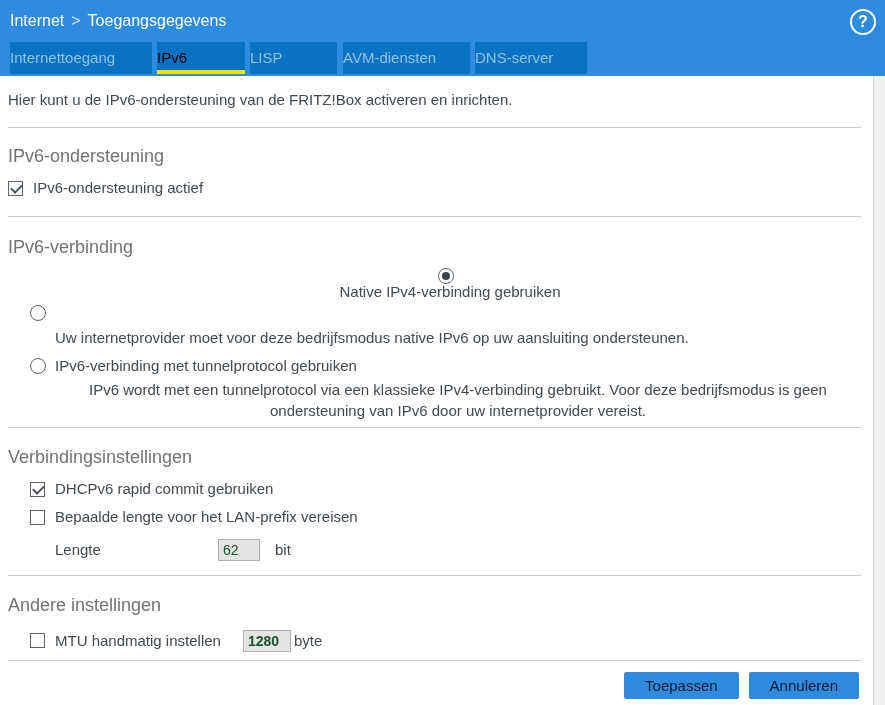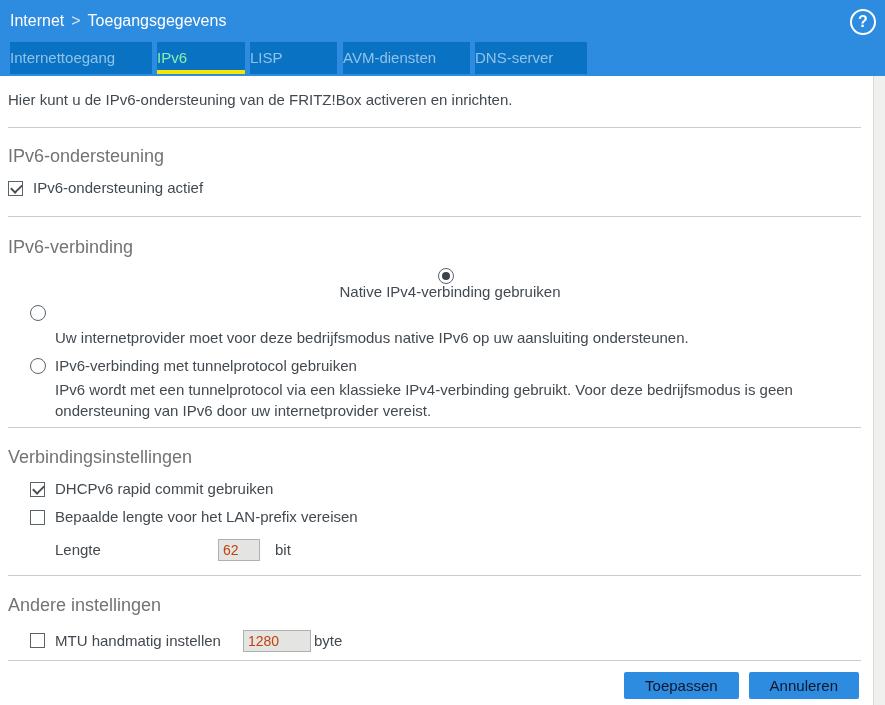--- a/index.html
+++ b/index.html
@@ -10,21 +10,21 @@
   
   .header { position:relative; height:76px; background:#2d8be0; }
   .breadcrumb { padding:12px 0 0 10px; font-size:16px; color:#fff; }
   .breadcrumb .sep { margin:0 7px; font-weight:400; color:#dcebf8; }
   .help-btn { position:absolute; top:9px; right:9px; width:26px; height:26px;
     border:2px solid #fff; border-radius:50%; color:#fff; font-size:16px;
     font-weight:bold; text-align:center; line-height:22px; cursor:pointer; }
   .tabs { position:absolute; left:10px; bottom:2px; display:flex; }
   .tab { height:32px; line-height:32px; background:#0a72c3; color:#90c2ea;
     font-size:15px; text-align:left; cursor:pointer; }
-  .tab.active { color:#86efac; box-shadow:inset 0 -4px 0 #f6e500; }
+  .tab.active { color:#000000; box-shadow:inset 0 -4px 0 #f6e500; }
   .tab-0 { width:142px; margin-right:5px; }
   .tab-1 { width:88px;  margin-right:5px; }
   .tab-2 { width:87px;  margin-right:6px; }
   .tab-3 { width:127px; margin-right:5px; }
   .tab-4 { width:112px; }
 
   
   .scrollbar { position:absolute; top:76px; right:0; width:12px; height:629px;
     background:#f0f0ee; border-left:1px solid #d9d9d7; }
 
@@ -51,33 +51,33 @@
     background:#fff; position:relative; flex:none; cursor:pointer; }
   .radio.selected::after { content:""; position:absolute; left:3px; top:3px;
     width:8px; height:8px; border-radius:50%; background:#3c4349; }
 
   .row-cb1 { margin-top:14px; height:16px; }
   .row-r1  { margin-top:11px; height:17px;flex-direction:column; }
   .row-r2  { margin-top:19px; height:17px; }
   .row-r3  { margin-top:9px; height:17px; }
   .desc { margin-left:47px; line-height:20px; }
   .desc1 { margin-top:7px; }
-  .desc2 { margin-top:5px; line-height:21px; max-width:815px; }
+  .desc2 { margin-top:5px; line-height:21px; max-width:815px;text-align:center; }
   .row-cb2 { margin-top:14px; height:16px; }
   .row-cb3 { margin-top:12px; height:16px; }
 
   .field-row { display:flex; align-items:center; margin-left:47px; margin-top:13px; height:23px; }
   .field-row .field-lbl { width:163px; }
   input.num { height:22px; background:#e4e4e2; border:1px solid #b0b0b0;
-    color:#c2410c; font-family:"Liberation Sans",sans-serif; font-size:14px; padding:0 0 0 4px; }
+    color:#14532d; font-family:"Liberation Sans",sans-serif; font-size:14px; padding:0 0 0 4px; }
   .len-input { width:42px; }
   .unit-bit { margin-left:15px; }
   .row-mtu { margin-top:14px; height:23px; }
   .row-mtu .lbl { width:188px; }
-  .mtu-input { width:68px; }
+  .mtu-input { width:48px;font-weight:bold; }
   .unit-byte { margin-left:3px; }
 
   .btn-row { display:flex; justify-content:flex-end; margin-top:11px; padding-right:2px; gap:10px; }
   .btn { height:27px; padding:0 21px; background:#2d8be0; color:#0f172a; border:none;
     font-family:"Liberation Sans",sans-serif; font-size:15px; cursor:pointer; border-radius:2px; }
 </style>
 </head>
 <body>
 
 <div class="page">

